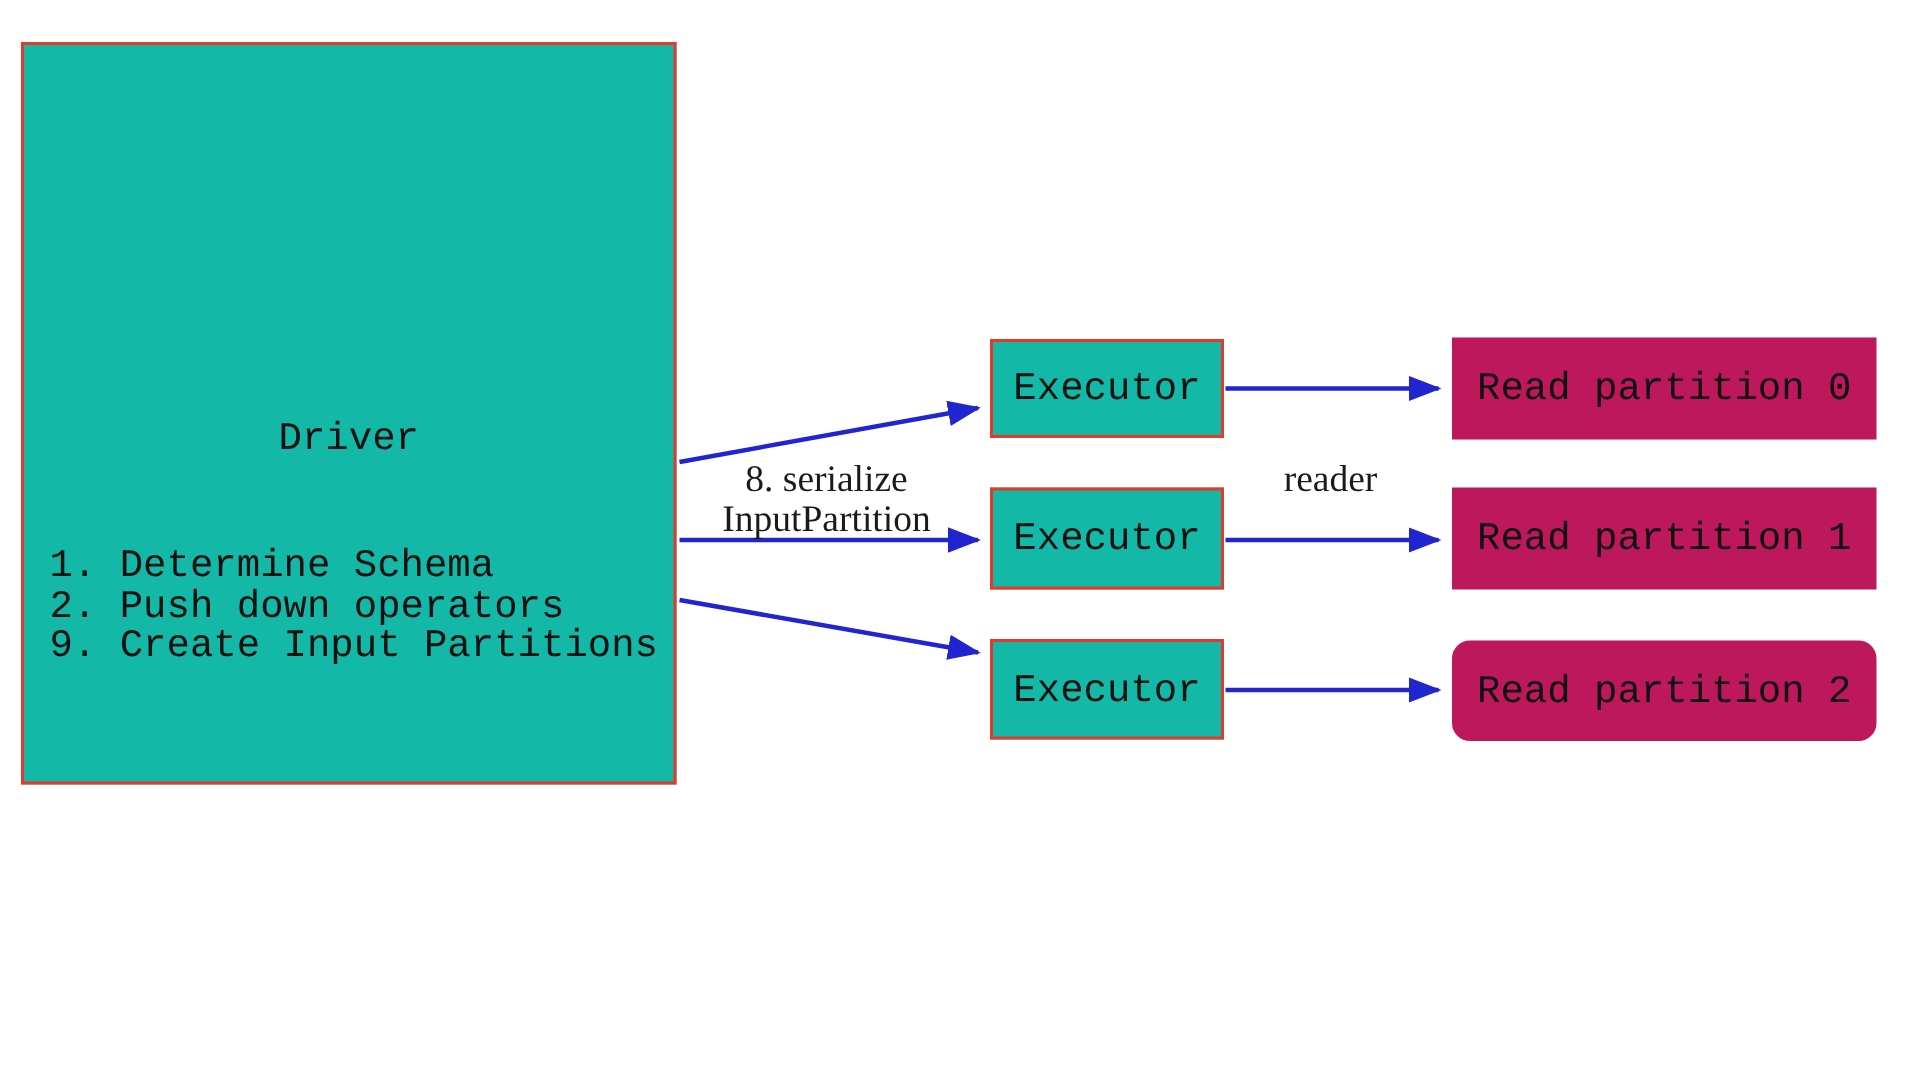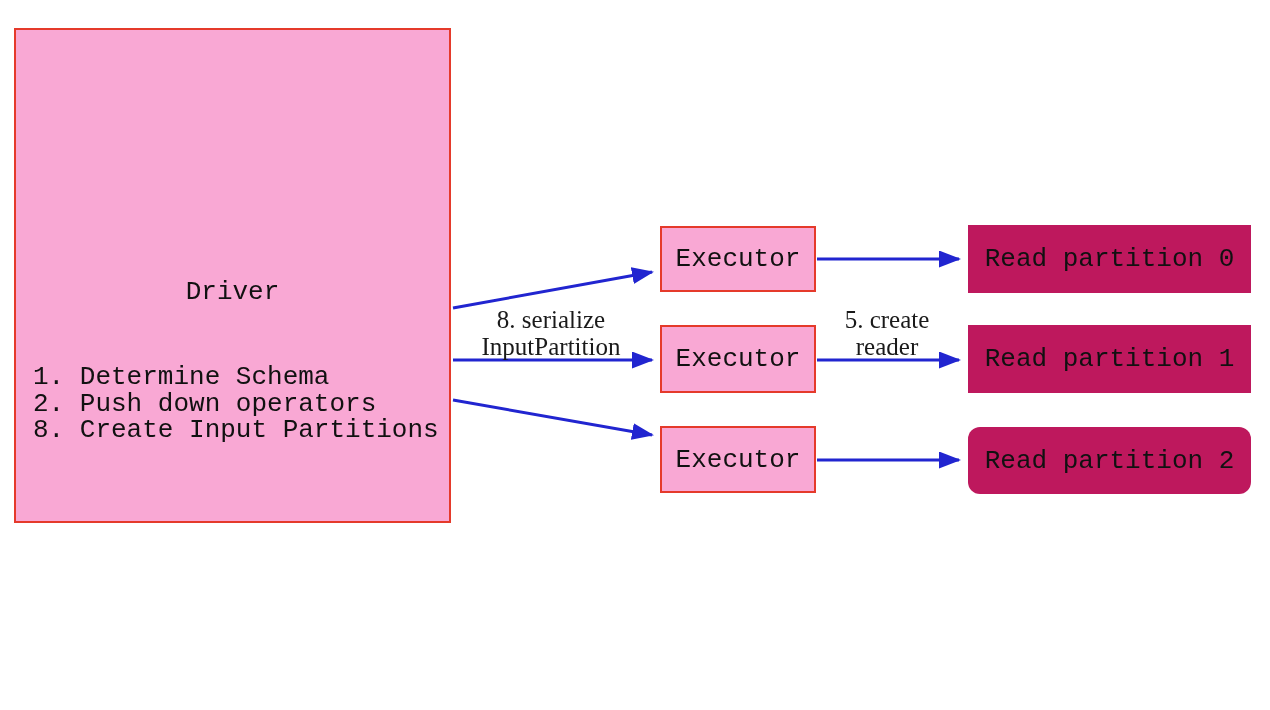--- a/index.html
+++ b/index.html
@@ -19,21 +19,21 @@
   .arrow-layer {
     position: absolute;
     left: 0; top: 0;
     width: 1270px;
     height: 710px;
     pointer-events: none;
   }
   .box {
     position: absolute;
     box-sizing: border-box;
-    background: #f9a8d4;
+    background: #14b8a6;
   }
   .red-border {
     border: 2px solid #e53a2b;
   }
   .driver-box {
     left: 14px; top: 28px;
     width: 437px; height: 495px;
   }
   .driver-title {
     position: absolute;
@@ -102,21 +102,21 @@
     <line x1="817" y1="259" x2="959" y2="259" stroke="#2125d0" stroke-width="3" marker-end="url(#head)"></line>
     <line x1="817" y1="360" x2="959" y2="360" stroke="#2125d0" stroke-width="3" marker-end="url(#head)"></line>
     <line x1="817" y1="460" x2="959" y2="460" stroke="#2125d0" stroke-width="3" marker-end="url(#head)"></line>
   </svg>
 
   <div class="box red-border driver-box">
     <div class="driver-title">Driver</div>
     <div class="driver-steps">
       <div>1. Determine Schema</div>
       <div>2. Push down operators</div>
-      <div>8. Create Input Partitions</div>
+      <div>9. Create Input Partitions</div>
     </div>
   </div>
 
   <div class="box red-border node exec-1">
     <span>Executor</span>
   </div>
   <div class="box red-border node exec-2">
     <span>Executor</span>
   </div>
   <div class="box red-border node exec-3">
@@ -131,17 +131,16 @@
   </div>
   <div class="box node partition part-3">
     <span>Read partition 2</span>
   </div>
 
   <div class="edge-label label-serialize">
     <div>8. serialize</div>
     <div>InputPartition</div>
   </div>
   <div class="edge-label label-reader">
-    <div>5. create</div>
     <div>reader</div>
   </div>
 
 </div>
 
 </body></html>

